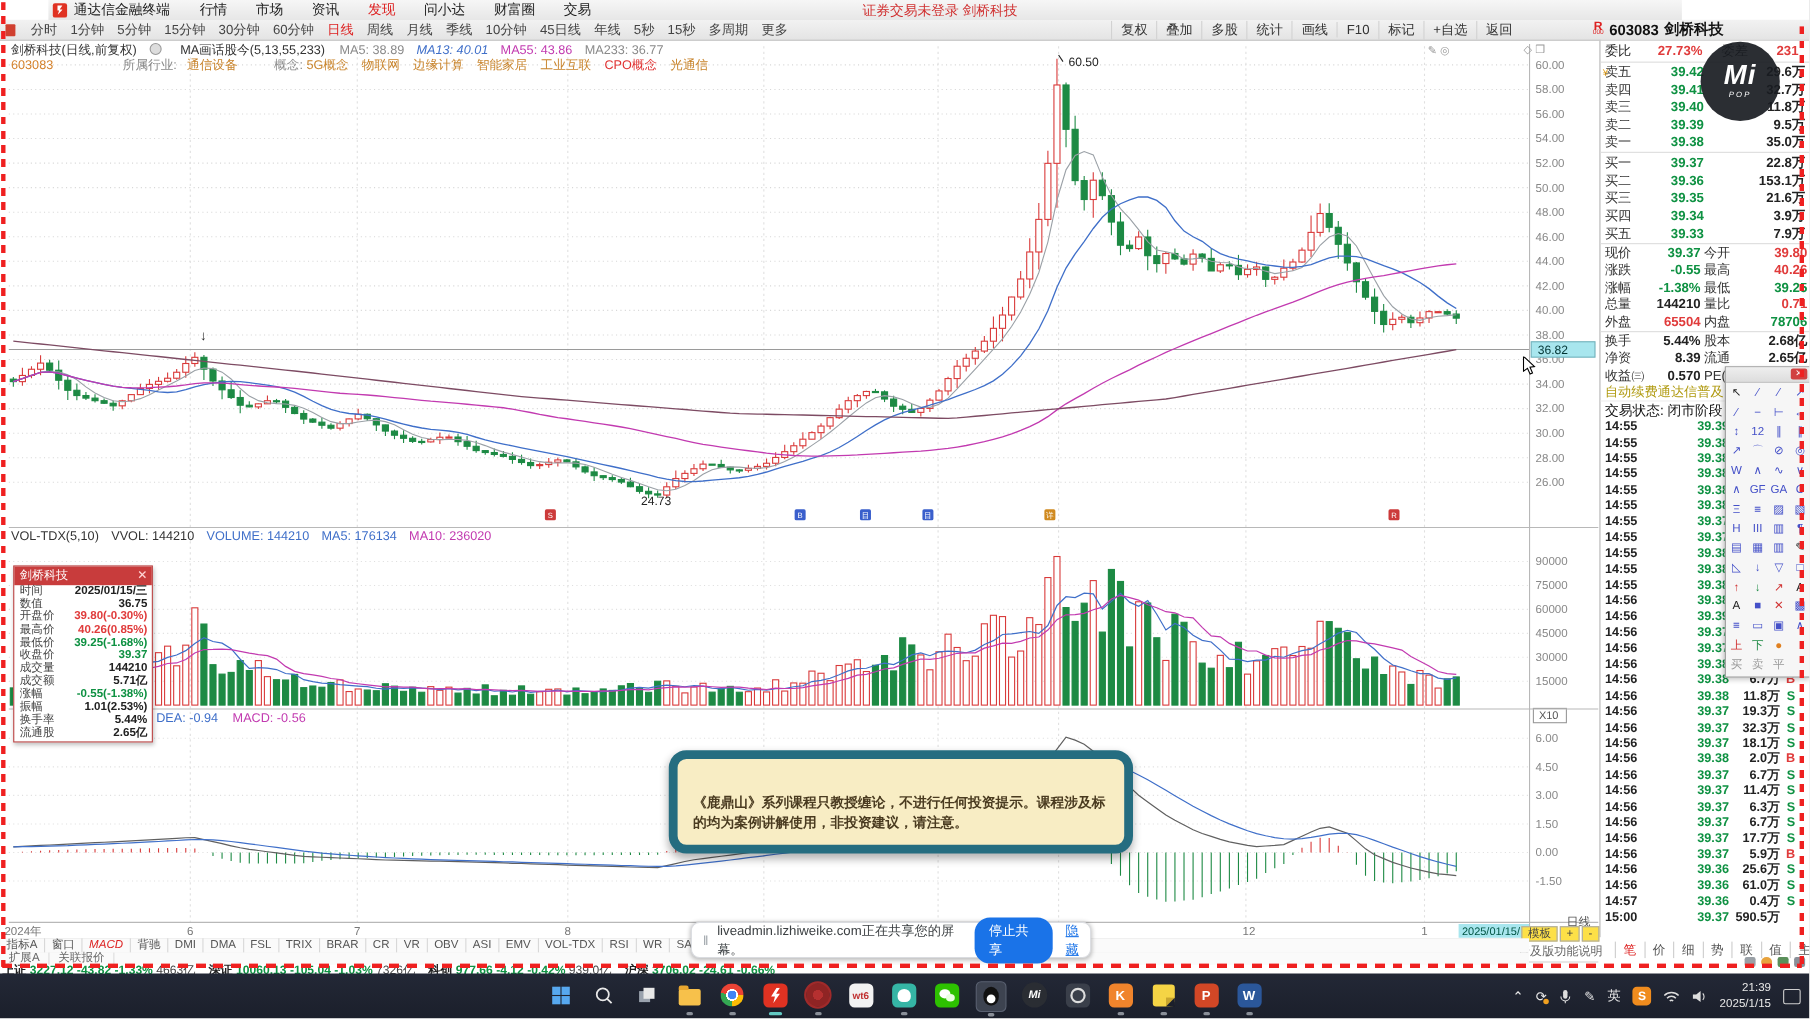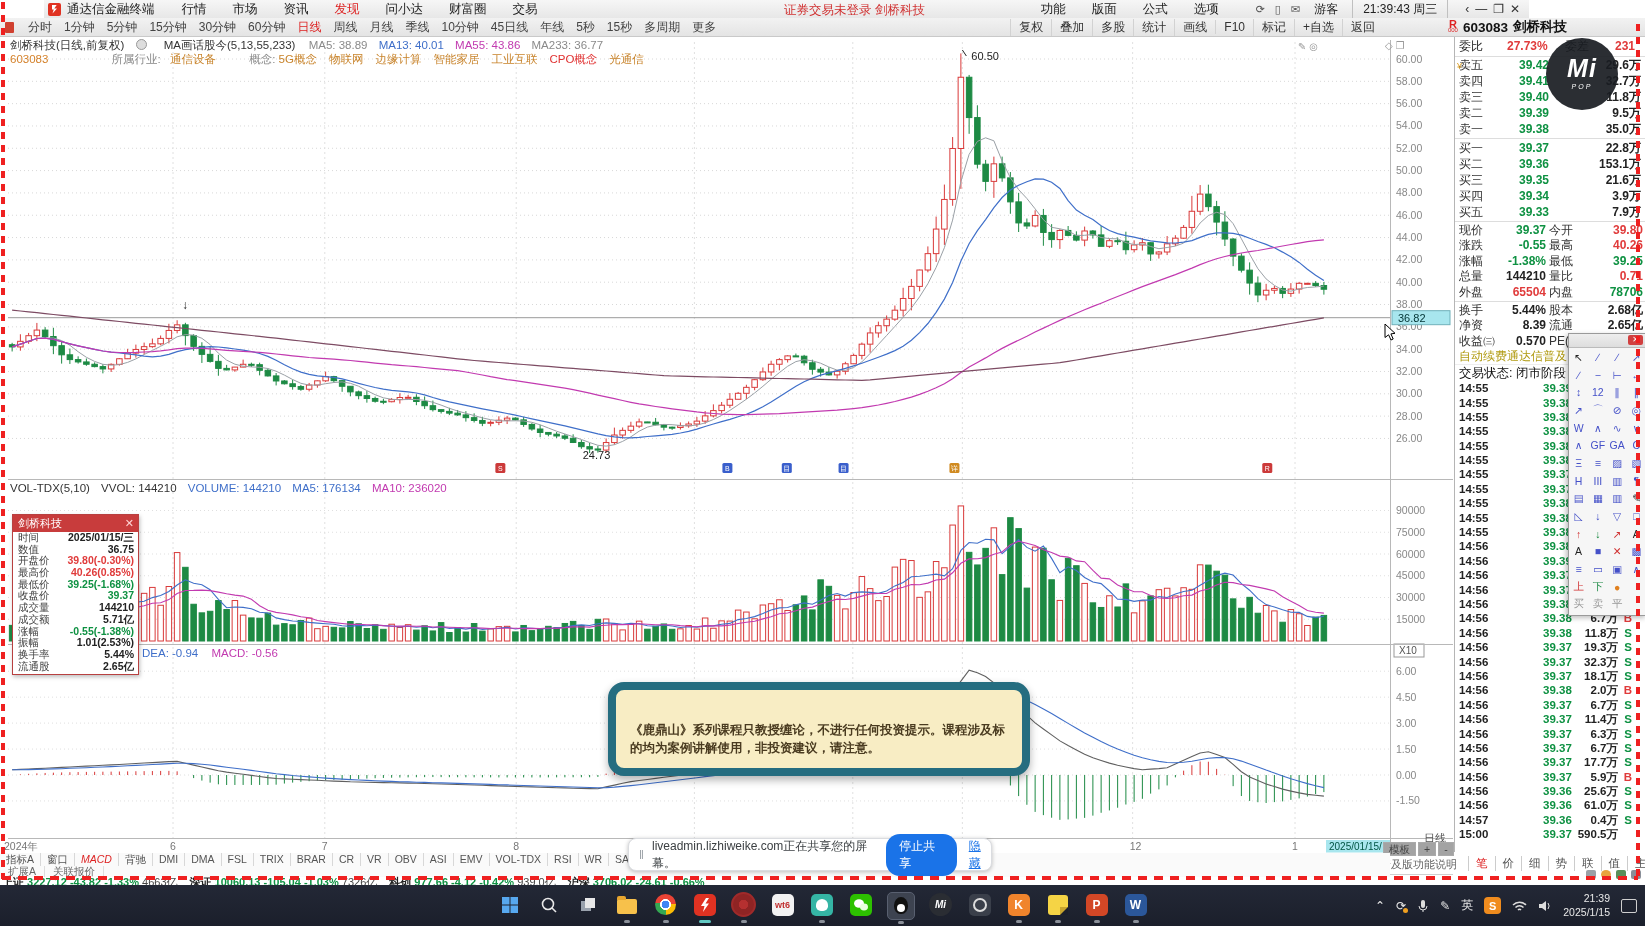--- a/index.html
+++ b/index.html
@@ -29,21 +29,21 @@
   .period.active{color:#d22;}
   #tb-right{position:absolute;right:262px;display:flex;align-items:center;}
   .action{padding:0 8px;color:#333;font-size:12px;border-left:1px solid #d2d2d2;}
   #stock-badge{position:absolute;right:78px;top:0;display:flex;align-items:center;gap:5px;}
   #badge-flag{display:inline-flex;flex-direction:column;align-items:center;line-height:6px;color:#d22;}
   #badge-flag b{font-size:11px;} #badge-flag i{font-size:6px;font-style:normal;}
   #stock-code,#stock-name{font-weight:bold;font-size:13.5px;color:#111;}
   
   #hdr1{position:absolute;left:10px;top:38px;font-size:11.5px;z-index:3;white-space:nowrap;}
   #hdr1 .c-t{color:#333;} .c-ind{color:#333;margin-left:14px;}
-  .c-ma5{color:#8a8a8a;margin-left:10px;} .c-ma13{color:#3f6fc9;margin-left:8px;}
+  .c-ma5{color:#8a8a8a;margin-left:10px;} .c-ma13{color:#3f6fc9;margin-left:8px;font-style:italic;}
   .c-ma55{color:#c23ab0;margin-left:8px;} .c-ma233{color:#8a8a8a;margin-left:8px;margin-top:29px;}
   #hdr1 .dot-ico{display:inline-block;width:9px;height:9px;border:1px solid #999;border-radius:50%;
      vertical-align:-1px;margin-left:8px;background:#ddd;}
   #hdr2{position:absolute;left:10px;top:52px;font-size:11.5px;color:#c8832a;z-index:3;white-space:nowrap;}
   #hdr2 .code{color:#d4812a;margin-right:60px;}
   #hdr2 .lbl{color:#888;}
   #hdr2 .val{margin:0 30px 0 6px;}
   #hdr2 .concept{margin-right:12px;}
   #hdr2 .concept.hot{color:#e03030;}
   #corner-icos{position:absolute;left:1298px;top:41px;color:#999;font-size:10px;z-index:3;}
@@ -77,21 +77,21 @@
   #tstatus{height:16px;line-height:16px;color:#111;font-size:12.5px;padding-left:4px;border-top:1px solid #eee;}
   .tick{position:relative;height:14.4px;line-height:14.4px;font-size:11.5px;white-space:nowrap;}
   .tick .t{position:absolute;left:4px;color:#222;font-weight:bold;}
   .tick .p{position:absolute;left:88px;font-weight:bold;}
   .tick .vv{position:absolute;right:28px;font-weight:bold;color:#222;}
   .tick .s{position:absolute;right:14px;font-weight:bold;}
   .sideB{color:#e03b3b;} .sideS{color:#0e9142;}
   
   #gutter-dayline{position:absolute;left:1424px;top:831px;font-size:11px;color:#555;z-index:3;}
   #tmpl-row{position:absolute;left:1383px;top:842px;z-index:3;display:flex;gap:2px;}
-  .tmpl-btn{border:1px solid #aaa;background:#a3a3a3;font-size:10.5px;color:#444;padding:0 5px;height:12px;line-height:12px;}
+  .tmpl-btn{border:1px solid #aaa;background:#fde047;font-size:10.5px;color:#444;padding:0 5px;height:12px;line-height:12px;}
   #fn-note{position:absolute;left:1380px;top:857px;font-size:11px;color:#666;z-index:3;white-space:nowrap;}
   #qtabs{position:absolute;left:1468px;top:856px;z-index:4;display:flex;}
   #qtabs span{padding:0 7px;border-left:1px solid #ccc;font-size:11.5px;color:#555;}
   #qtabs span.active{color:#d22;}
   #br-icons{position:absolute;left:1586px;top:870px;z-index:3;display:flex;gap:5px;}
   .bri{width:10px;height:9px;border-radius:2px;}
   
   #ind-tabs{position:absolute;left:0;top:853px;width:1390px;height:13px;z-index:3;display:flex;background:#fafafa;}
   #ind-tabs span{padding:0 6px;border-right:1px solid #d8d8d8;font-size:10.5px;color:#555;line-height:13px;}
   #ind-tabs span.active{color:#d22;font-style:italic;}
@@ -176,27 +176,20 @@
 </head>
 <body>
 
 <div id="app">
 
   <div id="menubar">
     <div id="logo"></div>
     <span id="app-title">通达信金融终端</span>
     <span id="menu-items"><span class="menu-item">行情</span><span class="menu-item">市场</span><span class="menu-item">资讯</span><span class="menu-item active">发现</span><span class="menu-item">问小达</span><span class="menu-item">财富圈</span><span class="menu-item">交易</span></span>
     <span id="notice">证券交易未登录 剑桥科技</span>
-    <div id="mb-right">
-      <span id="mb-right-items"><span class="menu-item">功能</span><span class="menu-item">版面</span><span class="menu-item">公式</span><span class="menu-item">选项</span></span>
-      <span id="mb-icons"><span class="mb-ico" style="margin-left: 10px;">⟳</span><span class="mb-ico" style="margin-left: 10px;">▯</span><span class="mb-ico" style="margin-left: 10px;">✉</span></span>
-      <span id="mb-user">游客</span>
-      <span id="clock">21:39:43 周三</span>
-      <span id="win-controls"><span class="winbtn">‹</span><span class="winbtn">—</span><span class="winbtn">❐</span><span class="winbtn">✕</span></span>
-    </div>
   </div>
 
   <div id="toolbar">
     <div id="tb-ico"></div>
     <span id="periods"><span class="period">分时</span><span class="period">1分钟</span><span class="period">5分钟</span><span class="period">15分钟</span><span class="period">30分钟</span><span class="period">60分钟</span><span class="period active">日线</span><span class="period">周线</span><span class="period">月线</span><span class="period">季线</span><span class="period">10分钟</span><span class="period">45日线</span><span class="period">年线</span><span class="period">5秒</span><span class="period">15秒</span><span class="period">多周期</span><span class="period">更多</span></span>
     <span id="tb-right">
         <span class="action">复权</span>
         <span class="action">叠加</span>
         <span class="action">多股</span>
         <span class="action">统计</span>

